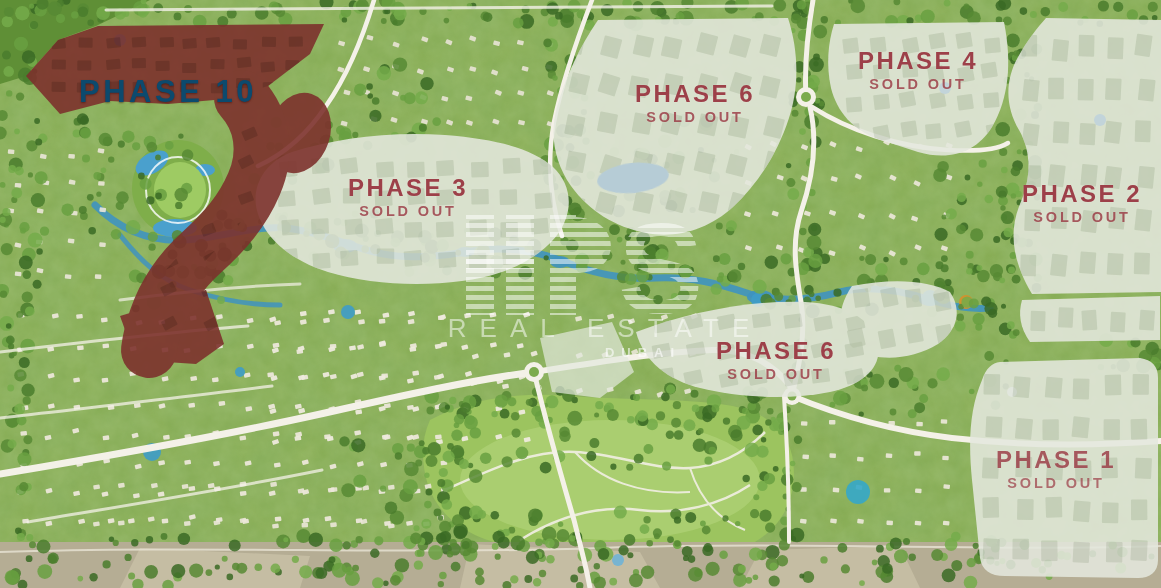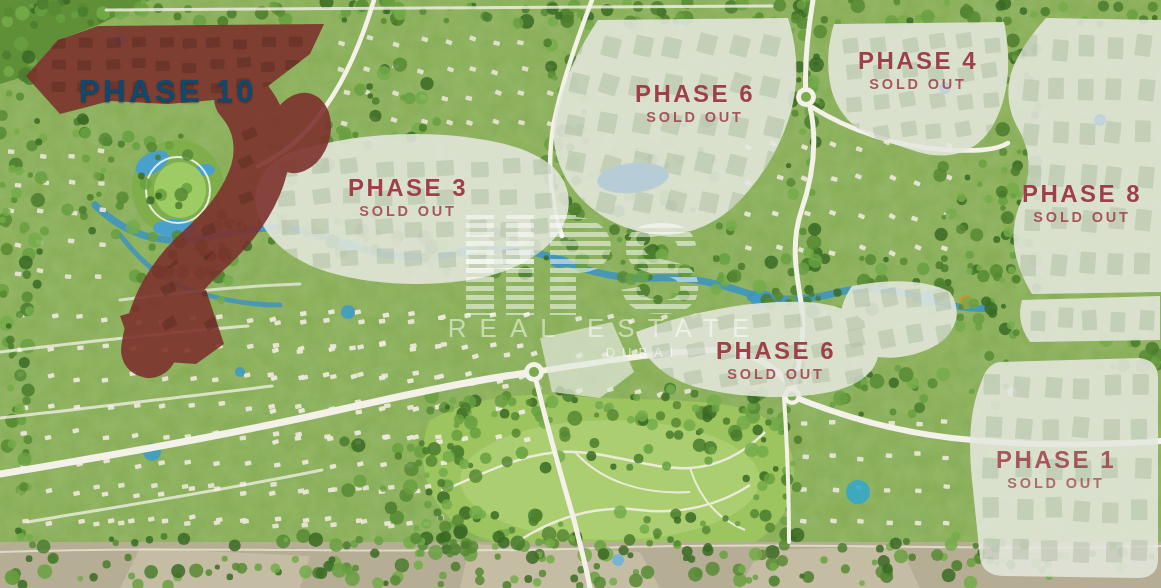--- a/index.html
+++ b/index.html
@@ -29,21 +29,21 @@
   .watermark{
     position:absolute;left:400px;top:205px;width:430px;height:180px;
     pointer-events:none;color:rgba(255,255,255,0.52);
   }
   .watermark .wm-line1{
     position:absolute;left:205px;top:108px;transform:translateX(-50%);
     font-size:26px;font-weight:normal;letter-spacing:13px;white-space:nowrap;
   }
   .watermark .wm-line2{
     position:absolute;left:243px;top:140px;transform:translateX(-50%);
-    font-size:13px;font-weight:400;letter-spacing:7px;white-space:nowrap;
+    font-size:13px;font-weight:700;letter-spacing:7px;white-space:nowrap;
     color:rgba(255,255,255,0.6);
   }
 </style>
 </head>
 <body>
 
 <div class="stage">
 
 <svg class="plan" width="1161" height="588" viewBox="0 0 1161 588">
   <defs>
@@ -1976,21 +1976,21 @@
 </div>
 <div class="phase-label pl-5">
   <span class="pname">PHASE 6</span>
   <span class="pstatus">SOLD OUT</span>
 </div>
 <div class="phase-label pl-4">
   <span class="pname">PHASE 4</span>
   <span class="pstatus">SOLD OUT</span>
 </div>
 <div class="phase-label pl-2">
-  <span class="pname">PHASE 8</span>
+  <span class="pname">PHASE 2</span>
   <span class="pstatus">SOLD OUT</span>
 </div>
 <div class="phase-label pl-6">
   <span class="pname">PHASE 6</span>
   <span class="pstatus">SOLD OUT</span>
 </div>
 <div class="phase-label pl-3">
   <span class="pname">PHASE 1</span>
   <span class="pstatus">SOLD OUT</span>
 </div>

